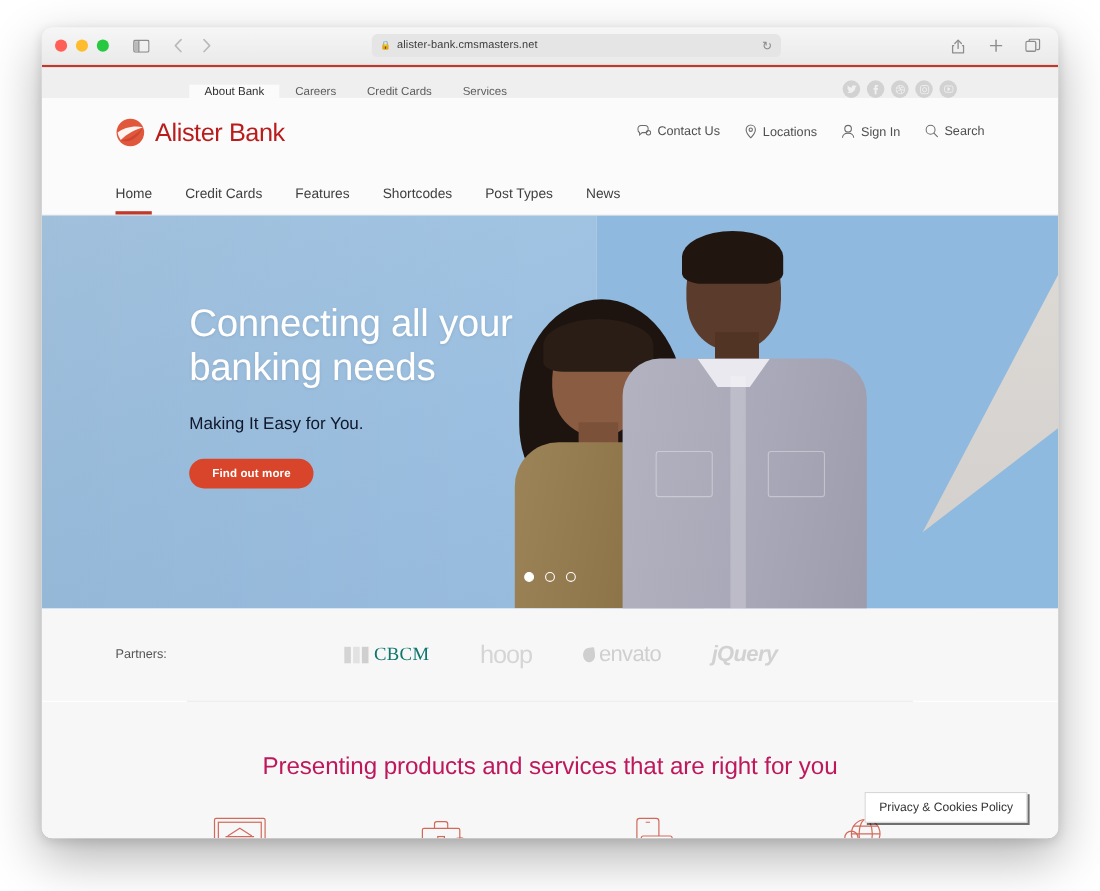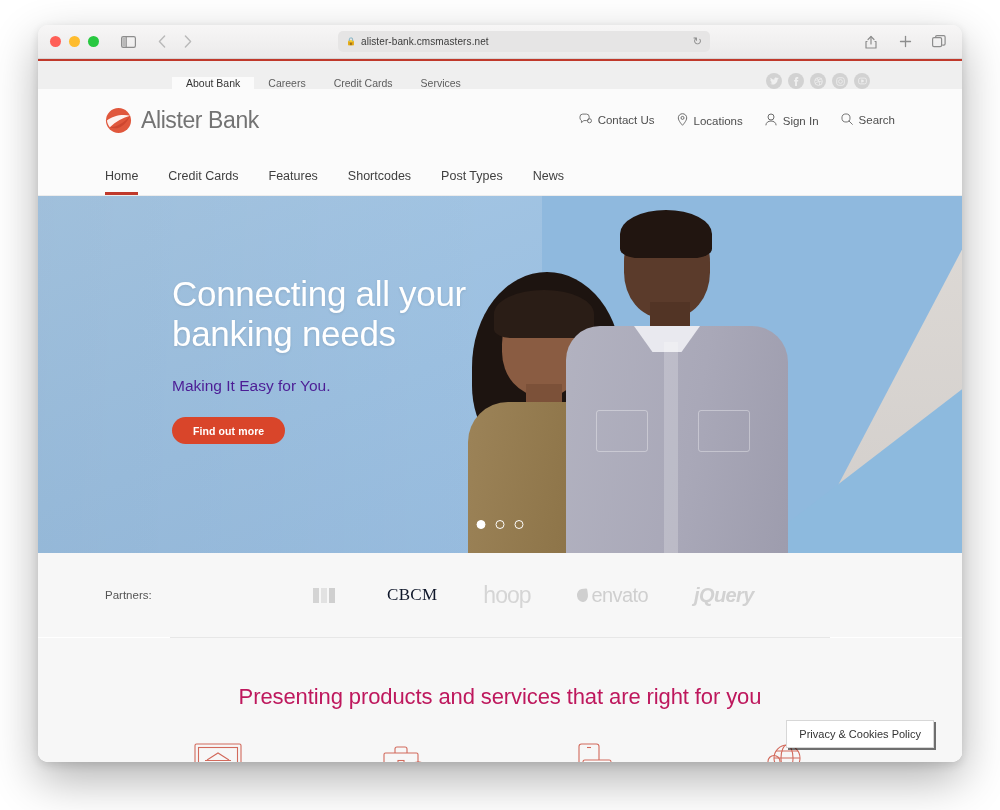--- a/index.html
+++ b/index.html
@@ -149,21 +149,21 @@
     height: 63px;
   }
   .logo {
     display: flex;
     align-items: center;
     gap: 9px;
   }
   .logo-mark { width: 27px; height: 27px; }
   .logo-text {
     font-size: 23px;
-    color: #737373;
+    color: #b91c1c;
     letter-spacing: -0.4px;
     font-weight: 400;
   }
   .util-nav {
     margin-left: auto;
     display: flex;
     gap: 22px;
     align-items: flex-start;
   }
   .util-item {
@@ -329,21 +329,21 @@
     font-size: 35px;
     line-height: 1.13;
     color: #ffffff;
     font-weight: 400;
     letter-spacing: -0.3px;
     text-shadow: 0 1px 3px rgba(0,0,0,0.10);
   }
   .hero-sub {
     margin-top: 24px;
     font-size: 15.5px;
-    color: #4c1d95;
+    color: #0f172a;
     font-weight: 400;
   }
   .hero-cta {
     margin-top: 22px;
     display: inline-flex;
     align-items: center;
     justify-content: center;
     height: 27px;
     padding: 0 21px;
     border-radius: 14px;
@@ -396,23 +396,22 @@
   }
   .plogo { color: #c9c9c9; display: flex; align-items: center; }
   .plogo-cbcm { gap: 5px; }
   .cbcm-bars { display: flex; gap: 2px; }
   .cbcm-bars i { display: block; width: 6px; height: 15px; background: #d4d4d4; }
   .cbcm-bars i:nth-child(2) { background: #e2e2e2; }
   .cbcm-bars i:nth-child(3) { background: #cfcfcf; }
   .cbcm-text {
     font-family: "Liberation Serif", serif;
     font-size: 17px;
-    color: #0f172a;
+    color: #0f766e;
     letter-spacing: 0.3px;
-    margin-left: 47px;
   }
   .plogo-hoop {
     font-size: 23px;
     color: #d5d5d5;
     font-family: "Liberation Sans", sans-serif;
     letter-spacing: -1px;
   }
   .plogo-envato { gap: 4px; font-size: 20px; color: #cfcfcf; letter-spacing: -0.6px; }
   .envato-leaf {
     width: 11px; height: 13px;

